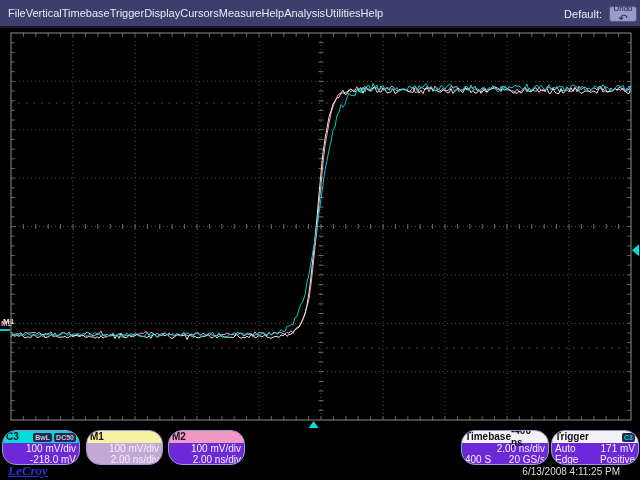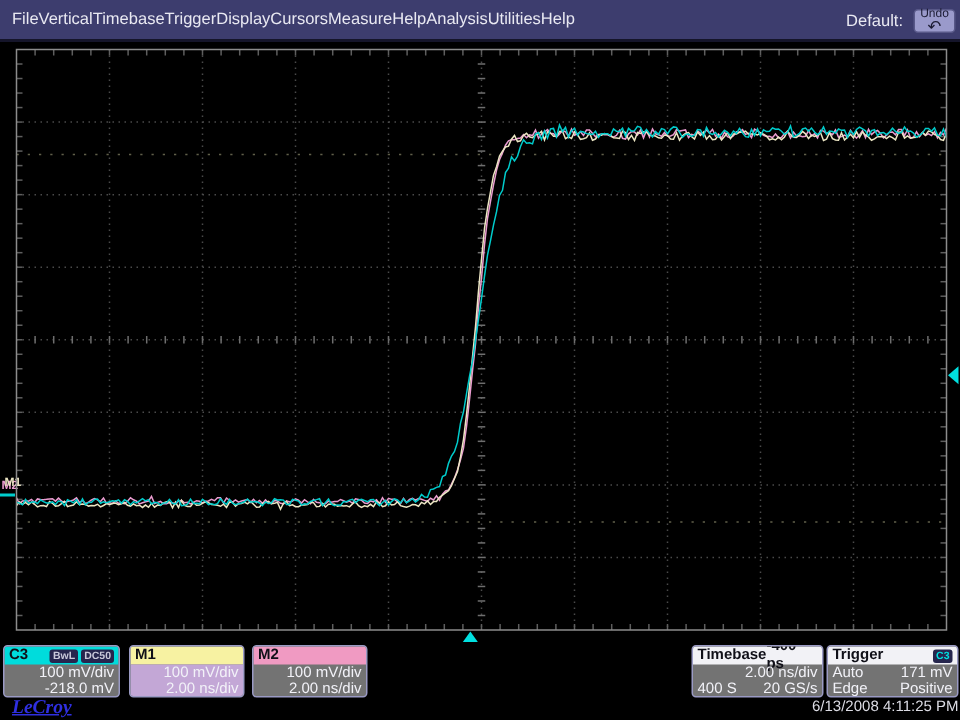--- a/index.html
+++ b/index.html
@@ -16,42 +16,42 @@
             color:#1b1b33;font-size:8px;line-height:8px;display:flex;flex-direction:column;
             align-items:center;justify-content:center;padding:0;font-family:"Liberation Sans",sans-serif;}
   .undo-arrow{font-size:11px;line-height:10px;}
 
   
   .screen{position:absolute;top:28px;left:0;width:640px;height:402px;background:#000;}
   .screen svg{position:absolute;top:0;left:0;}
 
   
   .descriptors{position:absolute;top:430px;left:0;width:640px;height:36px;}
-  .dbox{position:absolute;top:0;height:35px;border-radius:3px;overflow:hidden;box-sizing:border-box;
-        border:1px solid #9a9ac4;background:#737373;color:#f2f2f8;font-size:10px;}
+  .dbox{position:absolute;top:0;height:35px;border-radius:14px;overflow:hidden;box-sizing:border-box;
+        border:1px solid #9a9ac4;background:#6d28d9;color:#f2f2f8;font-size:10px;}
   .dbox .hdr{height:12px;display:flex;align-items:center;justify-content:space-between;
              padding:0 3px;color:#101018;font-weight:bold;font-size:10px;line-height:12px;}
   .hdr-c3{background:#00dcdc;}
   .hdr-m1{background:#f7f2a2;}
   .hdr-m2{background:#f09ac2;}
   .hdr-wh{background:#f2f2f6;}
   .body-m1{background:#c3a7d6;}
   .dbody{padding:0 3px;display:flex;flex-direction:column;justify-content:center;height:21px;}
   .rline{text-align:right;line-height:11px;}
   .jrow{display:flex;justify-content:space-between;line-height:11px;gap:12px;}
   .badges{display:flex;gap:2px;}
   .badge{background:#26264e;color:#c9c9da;font-size:7px;font-weight:bold;padding:0 2px;
          border-radius:2px;line-height:9px;height:9px;}
   .badge-cyan{color:#00e0e0;}
 
   
   .logo{position:absolute;left:8px;top:463px;color:#2f2fe0;
         font-family:"Liberation Serif",serif;font-style:italic;font-weight:bold;
         font-size:13px;text-decoration:underline;}
-  .datetime{position:absolute;right:1px;top:466px;color:#dcdce4;font-size:10px;}
+  .datetime{position:absolute;right:20px;top:466px;color:#dcdce4;font-size:10px;}
 </style>
 </head>
 <body>
 
 <div class="scope">
 
   <div class="menubar">
     <div class="menu-items" id="menu-items">
         <span class="menu-item">File</span>
         <span class="menu-item">Vertical</span>

